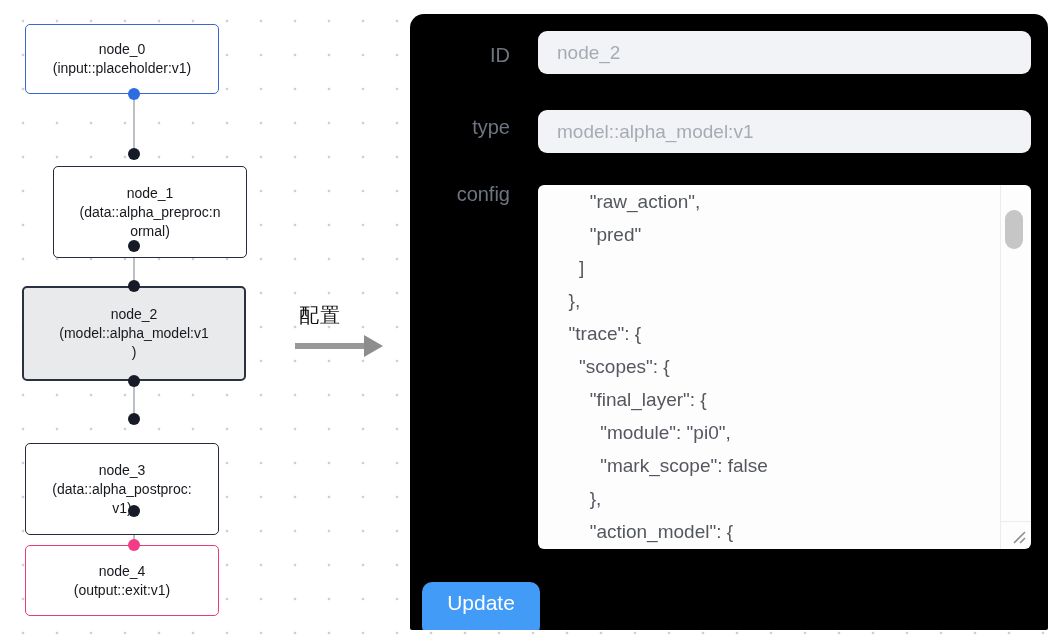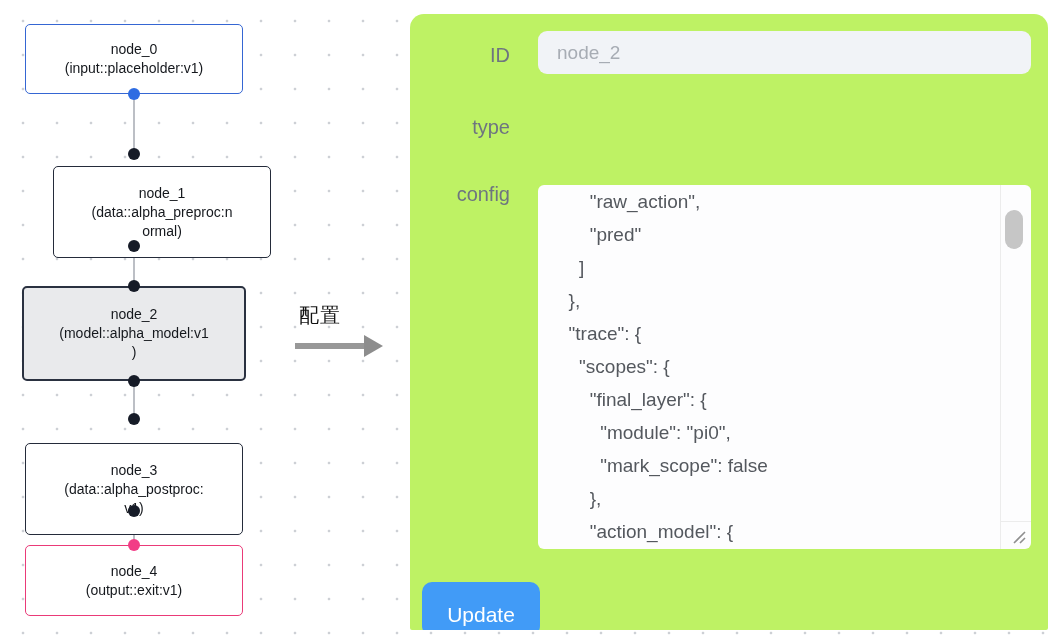--- a/index.html
+++ b/index.html
@@ -9,21 +9,21 @@
     font-family: "Liberation Sans", "DejaVu Sans", sans-serif;
     background-color: #ffffff;
     background-image: radial-gradient(#cdd0d5 1.5px, transparent 1.6px);
     background-size: 34px 34px;
     background-position: 6px 4px;
     overflow: hidden;
   }
 
   
   .flow-node {
-    position: absolute; left: 25px; width: 218px;
+    position: absolute; left: 25px; width: 194px;
     background: #ffffff; border: 1.5px solid #242b3a; border-radius: 5px;
     display: flex; align-items: center; justify-content: center;
     text-align: center; font-size: 14px; line-height: 19px; color: #15181d;
     white-space: pre-line;
   }
   .n0 { top: 24px;  height: 70px; border-color: #3566d3; }
   .n1 { top: 166px; height: 92px; margin-left: 28px; }
   .n2 { top: 286px; height: 95px; left: 22px; width: 224px;
         border: 2.5px solid #2a3140; background: #e9eaec; }
   .n3 { top: 419px; height: 92px; margin-top: 24px; }
@@ -59,21 +59,21 @@
   .anno-arrow-head {
     position: absolute; left: 364px; top: 335px; width: 0; height: 0;
     border-left: 19px solid #8d8d8d;
     border-top: 11px solid transparent;
     border-bottom: 11px solid transparent;
   }
 
   
   .panel {
     position: absolute; left: 410px; top: 14px; width: 638px; height: 616px;
-    background: #bef264; border-radius: 14px 14px 2px 2px; overflow: hidden;
+    background: #000000; border-radius: 14px 14px 2px 2px; overflow: hidden;
   }
   .field-label {
     position: absolute; left: 0; width: 100px; text-align: right;
     font-size: 20px; color: #6e7580;
   }
   .lbl-id     { top: 30px; }
   .lbl-type   { top: 102px; }
   .lbl-config { top: 169px; }
 
   .text-input {
@@ -109,21 +109,21 @@
     border-radius: 9px; background: #c6c6c6;
   }
   .resize-grip { position: absolute; right: 3px; bottom: 3px; }
 
   .update-btn {
     position: absolute; left: 12px; top: 568px; width: 118px; height: 54px;
     background: #419bf7; border: none; border-radius: 10px;
     color: #ffffff; font-size: 21px;
     font-family: "Liberation Sans", "DejaVu Sans", sans-serif;
     display: flex; align-items: flex-start; justify-content: center;
-    padding-top: 21px; cursor: pointer;
+    padding-top: 9px; cursor: pointer;
   }
 </style>
 </head>
 <body>
 
 <div>
   <div class="edge e01"></div>
   <div class="edge e12"></div>
   <div class="edge e23"></div>
   <div class="edge e34"></div>
@@ -154,20 +154,21 @@
 
 <div class="anno-label">配置</div>
 <div class="anno-arrow-line"></div>
 <div class="anno-arrow-head"></div>
 
 <div class="panel">
   <div class="field-label lbl-id">ID</div>
   <div class="text-input inp-id">node_2</div>
 
   <div class="field-label lbl-type">type</div>
+  <div class="text-input inp-type">model::alpha_model:v1</div>
 
   <div class="field-label lbl-config">config</div>
   <div class="config-box">
     <div class="config-text">      "raw_action",
       "pred"
     ]
   },
   "trace": {
     "scopes": {
       "final_layer": {

